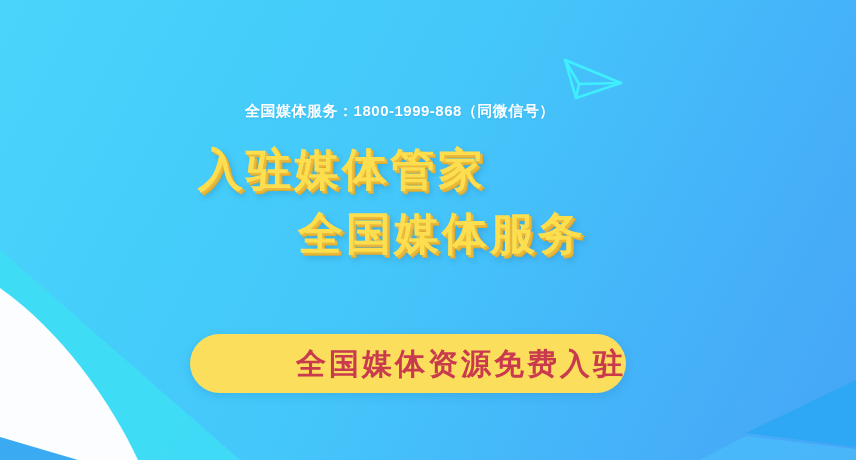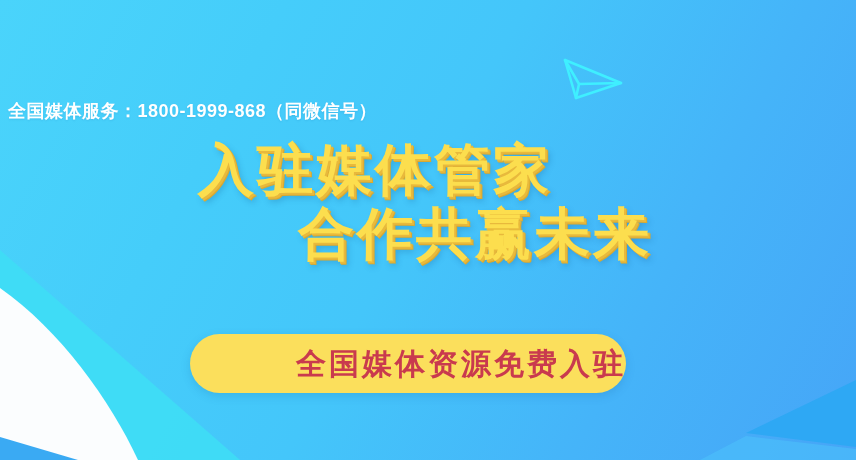--- a/index.html
+++ b/index.html
@@ -35,40 +35,41 @@
     width: 72px;
     height: 60px;
   }
 
   
   .subtitle {
     position: absolute;
     left: 0;
     top: 100px;
     width: 792px;
+    text-align: center;
     color: #ffffff;
-    font-size: 18px;
+    font-size: 15px;
     font-weight: 600;
     letter-spacing: 0.5px;
     line-height: 22px;
     white-space: nowrap;
     text-shadow: 0 1px 2px rgba(30,110,170,0.18);
     padding-left: 8px;
   }
 
   
   .headline {
     position: absolute;
     left: 0;
     top: 138px;
     width: 856px;
   }
   .headline-line {
     color: #fcde4e;
-    font-size: 56px;
+    font-size: 45px;
     font-weight: 900;
     letter-spacing: 3px;
     line-height: 64px;
     white-space: nowrap;
     text-shadow:
        2px 2px 0 #e8b93c,
        3px 3px 0 #dba92f,
        4px 5px 6px rgba(20,90,150,0.30);
   }
   .headline-line.line-1 { padding-left: 198px; }
@@ -120,18 +121,18 @@
       <path d="M9 14 L65 37 L20 52 Z"></path>
       <path d="M9 14 L23 38 L20 52"></path>
       <path d="M23 38 L65 37"></path>
     </g>
   </svg>
 
   <div class="subtitle">全国媒体服务：1800-1999-868（同微信号）</div>
 
   <div class="headline">
     <div class="headline-line line-1">入驻媒体管家</div>
-    <div class="headline-line line-2">合作共赢未来</div>
+    <div class="headline-line line-2">全国媒体服务</div>
   </div>
 
   <button class="cta-button">全国媒体资源免费入驻</button>
 
 </div>
 
 </body></html>

